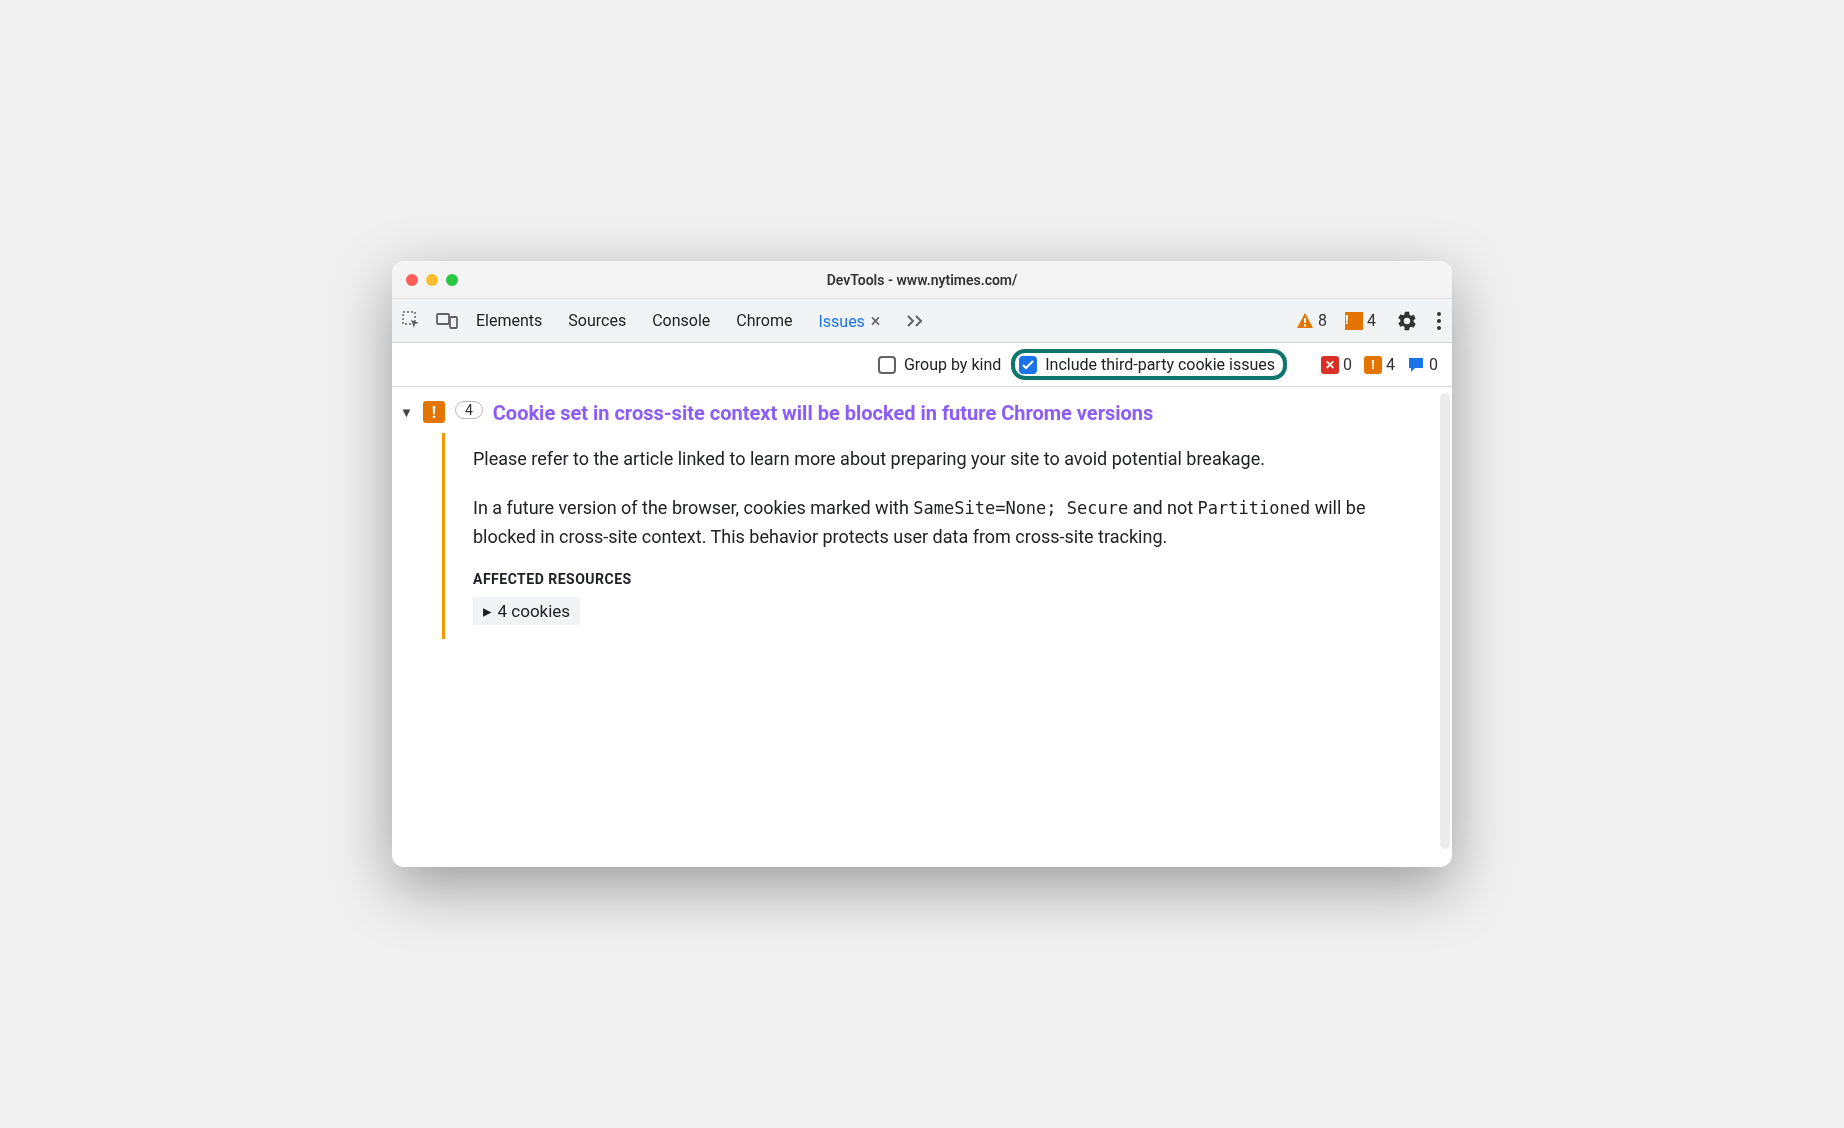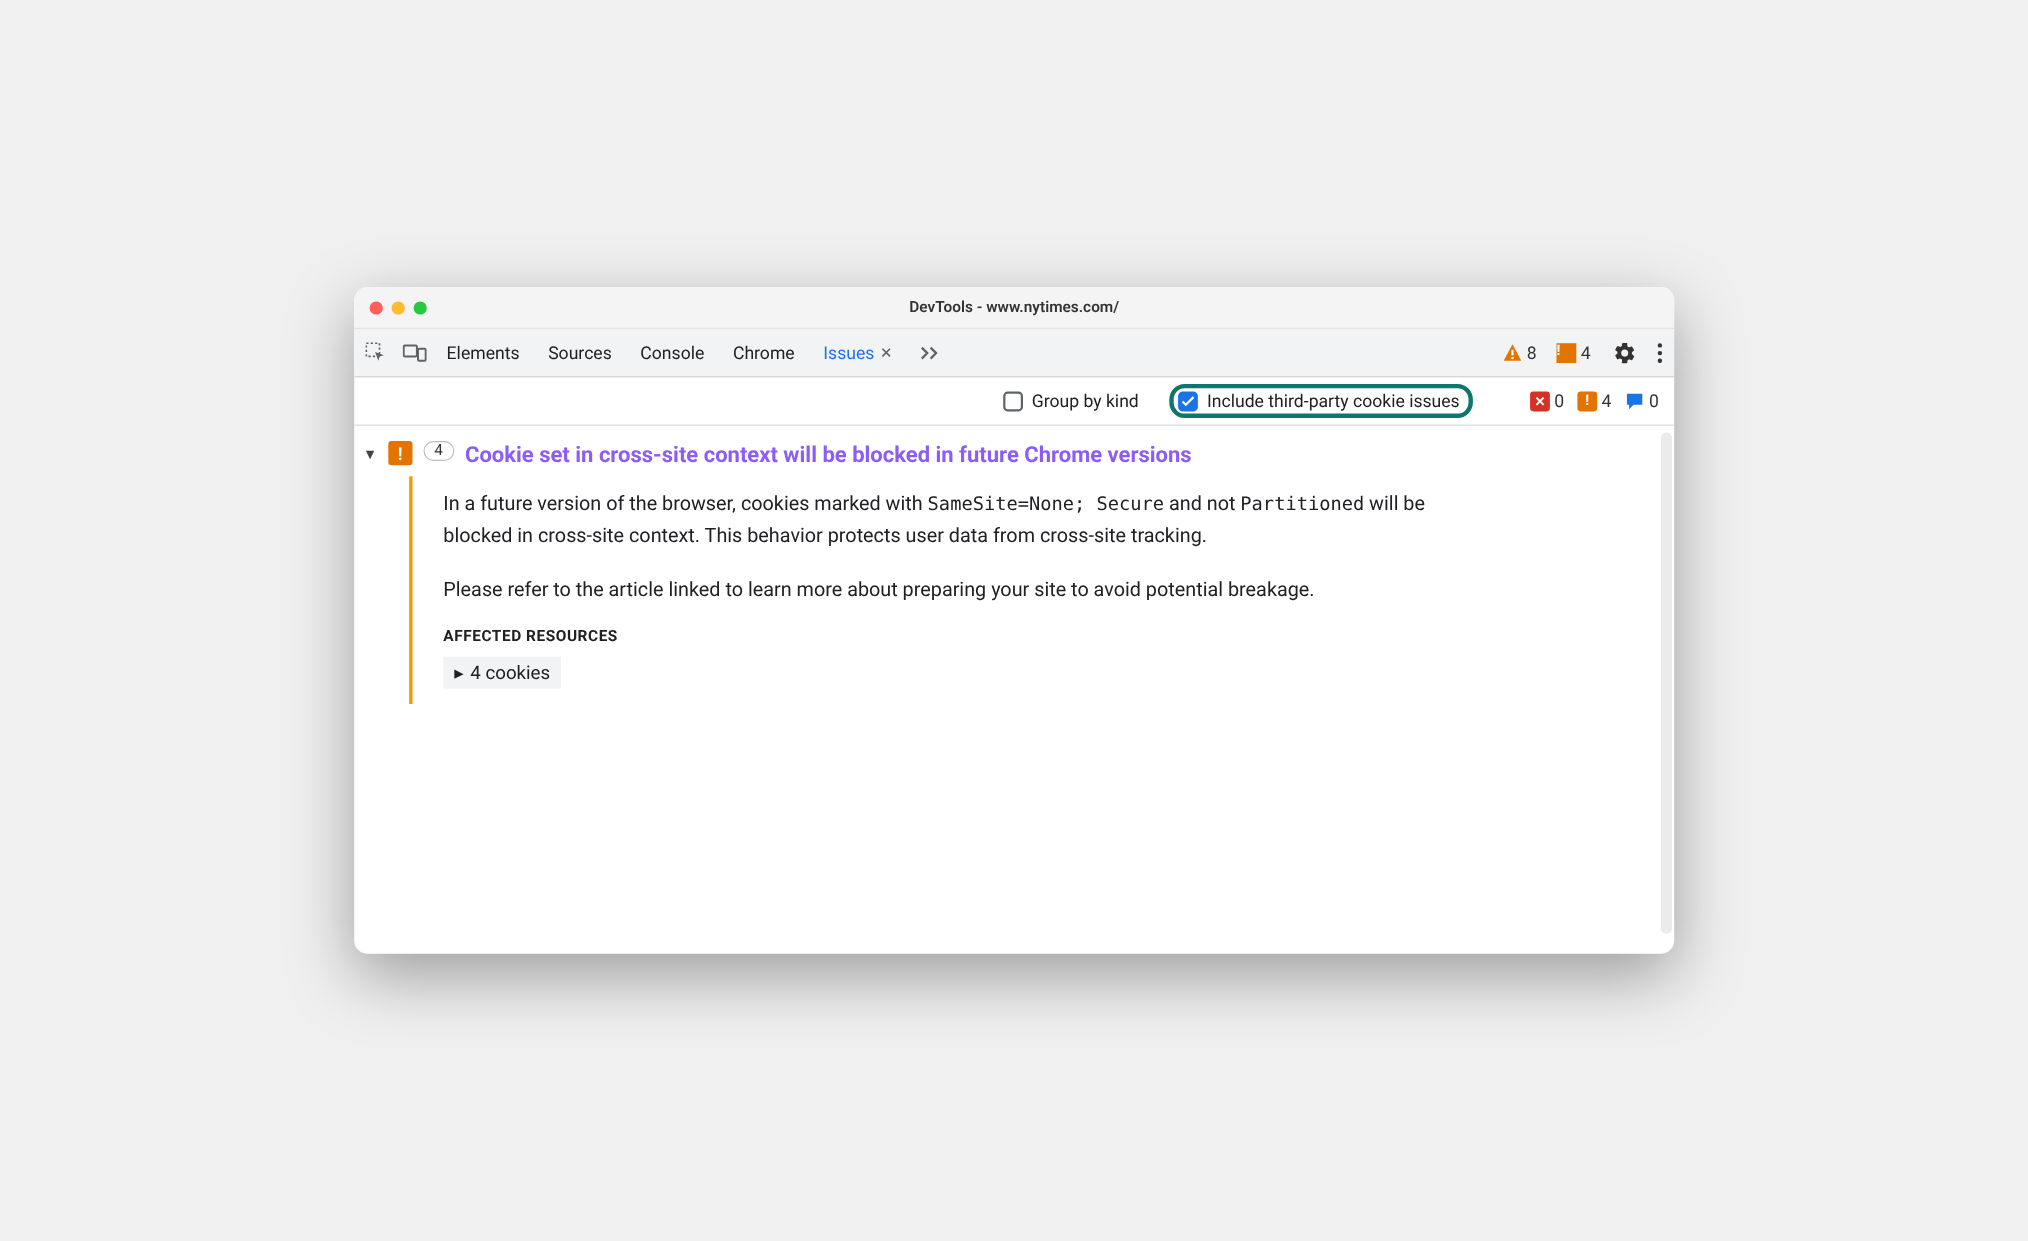--- a/index.html
+++ b/index.html
@@ -6,21 +6,21 @@
     body {
       font-family: -apple-system, BlinkMacSystemFont, "Segoe UI", Roboto, sans-serif;
       background: #f0f0f0;
       display: flex;
       align-items: center;
       justify-content: center;
       min-height: 100vh;
       padding: 40px;
     }
     .window {
-      width: 1200px;
+      width: 1060px;
       background: #fff;
       border-radius: 12px;
       box-shadow: 0 20px 60px rgba(0,0,0,0.35);
       overflow: hidden;
     }
     .titlebar {
       height: 38px;
       background: #f4f4f4;
       display: flex;
       align-items: center;
@@ -59,21 +59,21 @@
     .spacer { flex: 1; }
     .toolbar-badges { display: flex; align-items: center; gap: 18px; margin-right: 6px; }
     .badge-group { display: flex; align-items: center; gap: 4px; font-size: 16px; color: #333; }
     .toolbar-right { display: flex; align-items: center; gap: 18px; margin-left: 10px; }
     .filterbar {
       height: 44px;
       border-bottom: 1px solid #d8d8d8;
       display: flex;
       align-items: center;
       padding: 0 14px;
-      gap: 28px;
+      gap: 10px;
       justify-content: flex-end;
     }
     .checkbox-group { display: flex; align-items: center; gap: 8px; font-size: 16px; color: #202124; }
     .chk {
       width: 18px; height: 18px; border: 2px solid #5f6368;
       border-radius: 4px; display: inline-flex; align-items: center; justify-content: center;
       background: #fff;
     }
     .chk.checked { background: #1a73e8; border-color: #1a73e8; color: #fff; }
     .highlight-ring {
@@ -219,24 +219,24 @@
   <div class="content">
     <div class="content-inner">
       <div class="issue-row">
         <span class="caret">▼</span>
         <span class="sev-icon">!</span>
         <span class="count-pill">4</span>
         <span class="issue-title">Cookie set in cross-site context will be blocked in future Chrome versions</span>
       </div>
       <div class="issue-body">
         <div class="issue-desc">
+          <p>Please refer to the article linked to learn more about preparing your site to avoid potential breakage.</p>
           <p>
             <span>In a future version of the browser, cookies marked with </span><code>SameSite=None; Secure</code><span> and not </span><code>Partitioned</code><span> will be blocked in cross-site context. This behavior protects user data from cross-site tracking.</span>
           </p>
-          <p>Please refer to the article linked to learn more about preparing your site to avoid potential breakage.</p>
         </div>
         <div class="aff-label">AFFECTED RESOURCES</div>
         <div class="aff-item">
           <span>▸</span>
           <span>4 cookies</span>
         </div>
       </div>
     </div>
     <div class="scrollbar"></div>
   </div>

